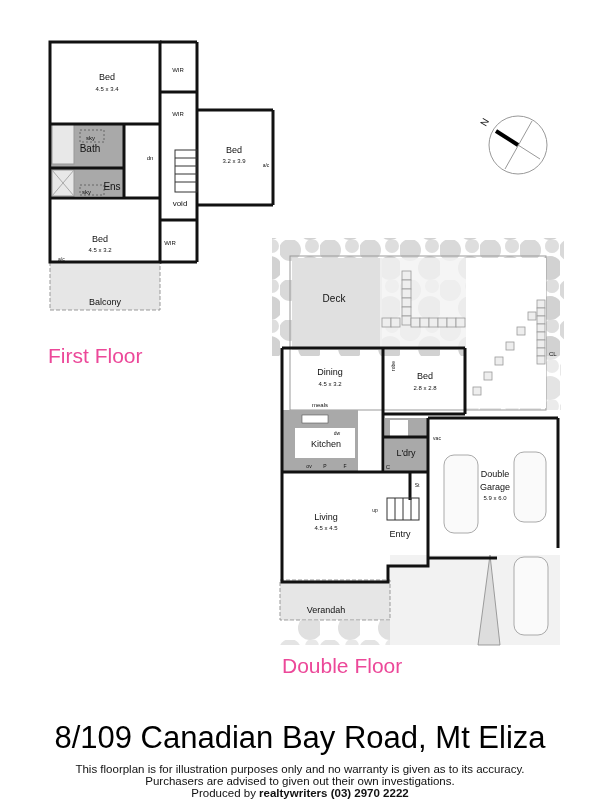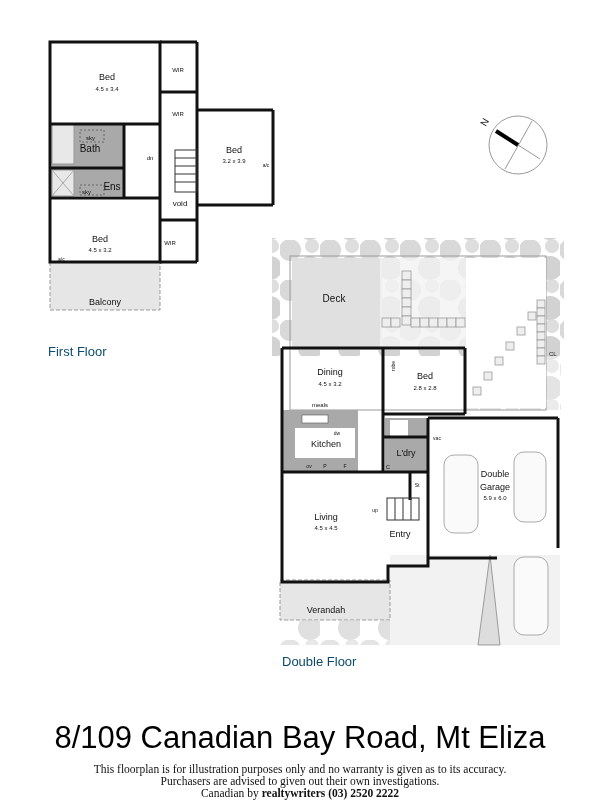--- a/index.html
+++ b/index.html
@@ -1,21 +1,21 @@
 <!DOCTYPE html>
 <html><head>
 <meta charset="utf-8">
 <style>
   html,body{margin:0;padding:0;background:#fff;}
   body{width:600px;height:800px;position:relative;overflow:hidden;font-family:"Liberation Sans",sans-serif;color:#111;}
   svg{position:absolute;left:0;top:0;}
   .lbl{font-family:"Liberation Sans",sans-serif;fill:#111;}
   .title{position:absolute;left:0;width:600px;top:720px;text-align:center;font-size:31px;color:#000;}
-  .disc{position:absolute;left:0;width:600px;text-align:center;font-size:11.5px;line-height:12px;color:#111;font-family:Liberation Serif, serif;}
-  .floor-label{position:absolute;font-size:13px;color:#0c4a6e;}
+  .disc{position:absolute;left:0;width:600px;text-align:center;font-size:11.5px;line-height:12px;color:#111;}
+  .floor-label{position:absolute;font-size:21px;color:#ec4899;}
   .brand{font-weight:bold;}
 </style>
 </head>
 <body>
 
 <svg width="600" height="800" viewBox="0 0 600 800">
   <defs>
     <pattern id="trees" width="40" height="40" patternUnits="userSpaceOnUse">
       <circle cx="10" cy="10" r="11" fill="#d9d9d9"></circle>
       <circle cx="30" cy="28" r="12" fill="#d2d2d2"></circle>
@@ -195,13 +195,13 @@
     <text class="lbl" x="326" y="613" font-size="9" text-anchor="middle">Verandah</text>
   </g>
 </svg>
 
 <div class="floor-label" style="left:48px;top:344px;">First Floor</div>
 <div class="floor-label" style="left:282px;top:654px;">Double Floor</div>
 
 <div class="title">8/109 Canadian Bay Road, Mt Eliza</div>
 <div class="disc" style="top:763px;">This floorplan is for illustration purposes only and no warranty is given as to its accuracy.</div>
 <div class="disc" style="top:775px;">Purchasers are advised to given out their own investigations.</div>
-<div class="disc" style="top:787px;"><span>Canadian by </span><span class="brand">realtywriters (03) 2520 2222</span></div>
+<div class="disc" style="top:787px;"><span>Produced by </span><span class="brand">realtywriters (03) 2970 2222</span></div>
 
 </body></html>

